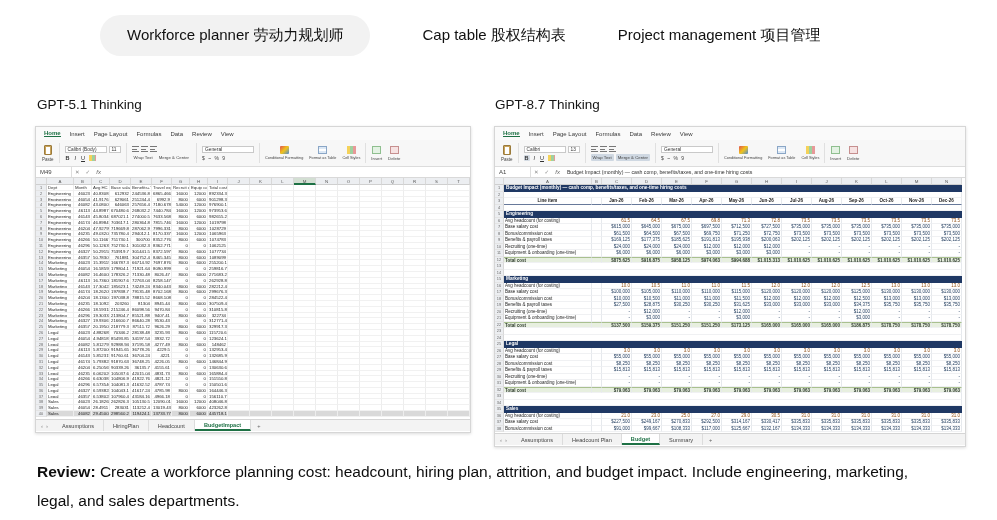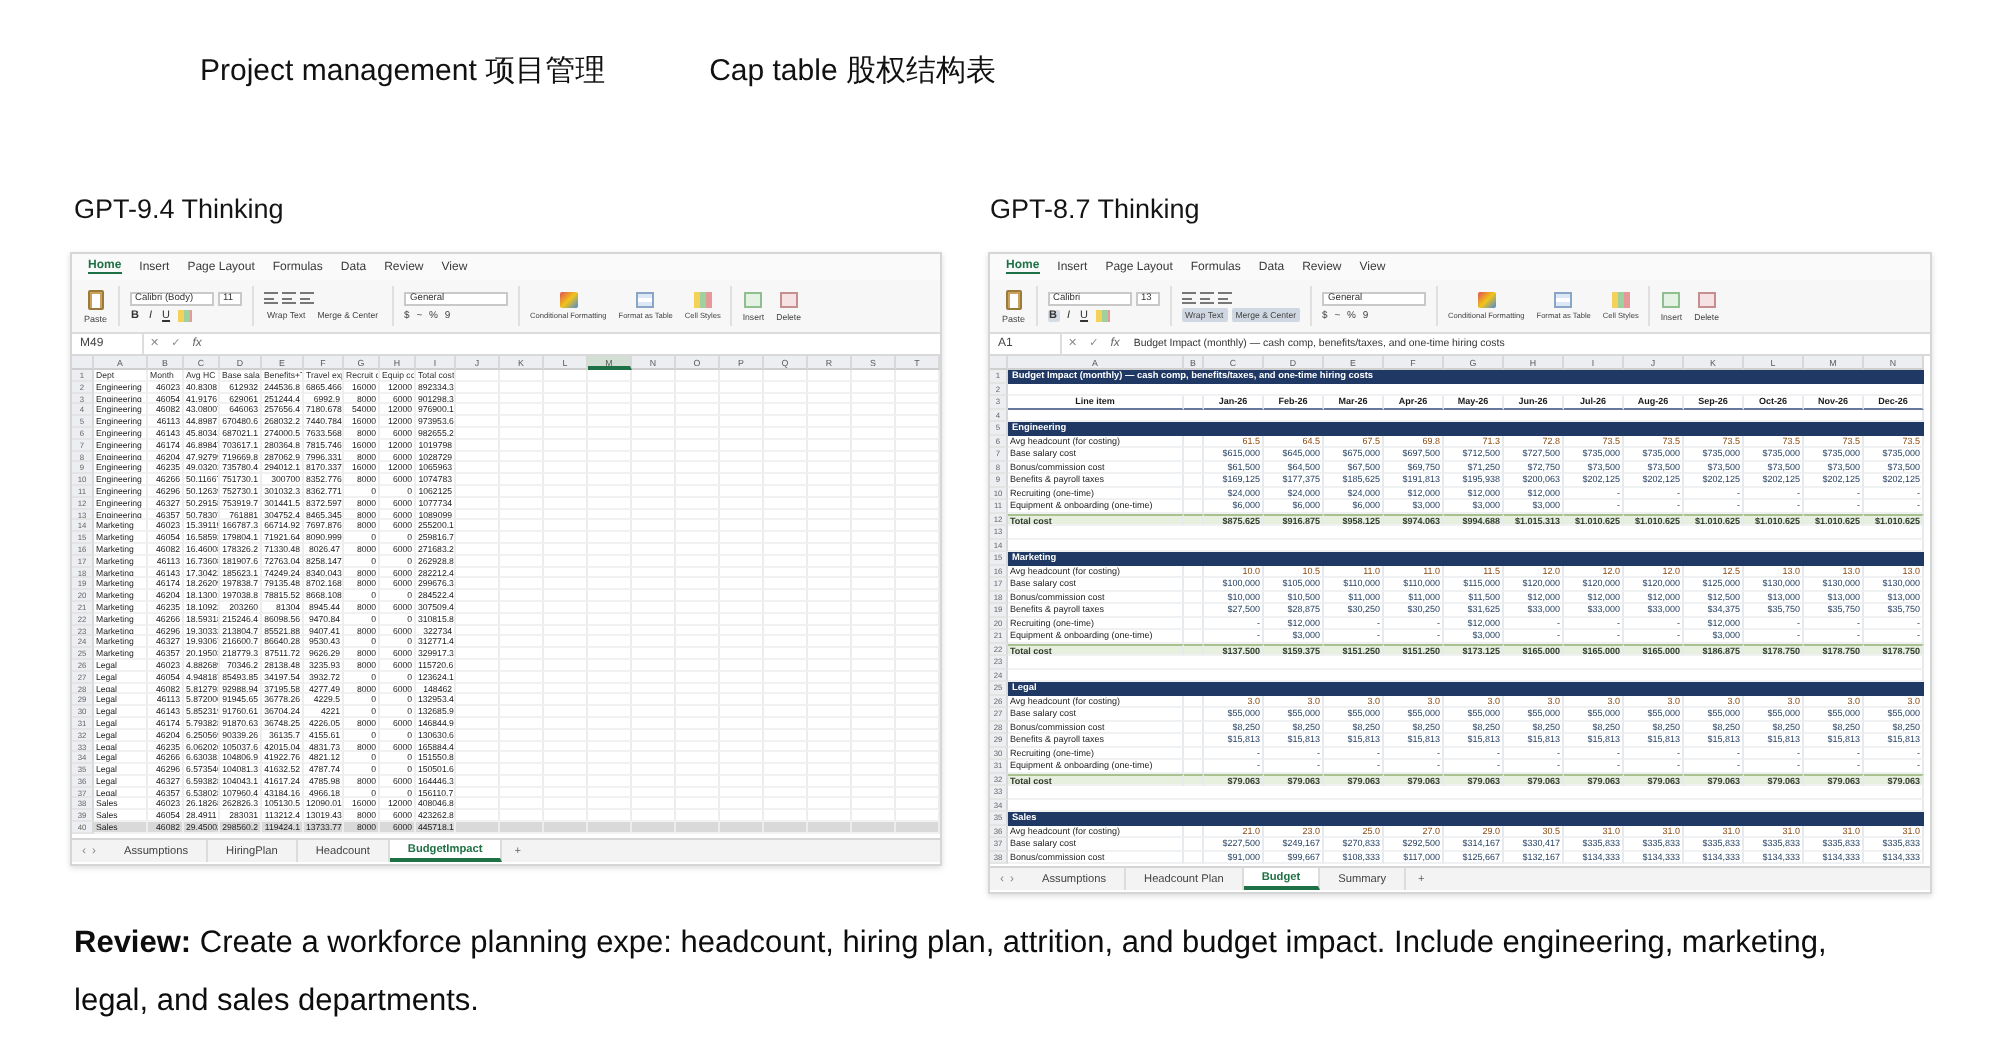--- a/index.html
+++ b/index.html
@@ -90,25 +90,26 @@
   
   .prompt { position:absolute; left:37px; top:457px; width:912px; font-size:15.5px; line-height:1.9; color:#0d0d0d; }
   .prompt b { font-weight:bold; }
 </style>
 </head>
 <body>
 
 <div class="canvas">
 
   <div class="topbar">
+    <div class="pill">Workforce planner  劳动力规划师</div>
+    <div class="pill-plain">Cap table  股权结构表</div>
     <div class="pill-plain">Project management  项目管理</div>
-    <div class="pill-plain">Cap table  股权结构表</div>
   </div>
 
-  <div class="model-label model-left">GPT-9.4 Thinking</div>
+  <div class="model-label model-left">GPT-5.1 Thinking</div>
   <div class="model-label model-right">GPT-8.7 Thinking</div>
 
   <div class="ss ss-left">
     <div class="rtabs">
       <span class="rtab home">Home</span>
       <span class="rtab">Insert</span>
       <span class="rtab">Page Layout</span>
       <span class="rtab">Formulas</span>
       <span class="rtab">Data</span>
       <span class="rtab">Review</span>
@@ -1723,15 +1724,15 @@
       </span>
       <span class="stab">Assumptions</span>
       <span class="stab">Headcount Plan</span>
       <span class="stab active">Budget</span>
       <span class="stab">Summary</span>
       <span class="splus">+</span>
     </div>
   </div>
 
   <div class="prompt">
-    <b>Review:</b><span> Create a workforce planning expe: headcount, hiring plan, attrition, and budget impact. Include engineering, marketing, legal, and sales departments.</span>
+    <b>Review:</b><span> Create a workforce planning cost: headcount, hiring plan, attrition, and budget impact. Include engineering, marketing, legal, and sales departments.</span>
   </div>
 </div>
 
 </body></html>

